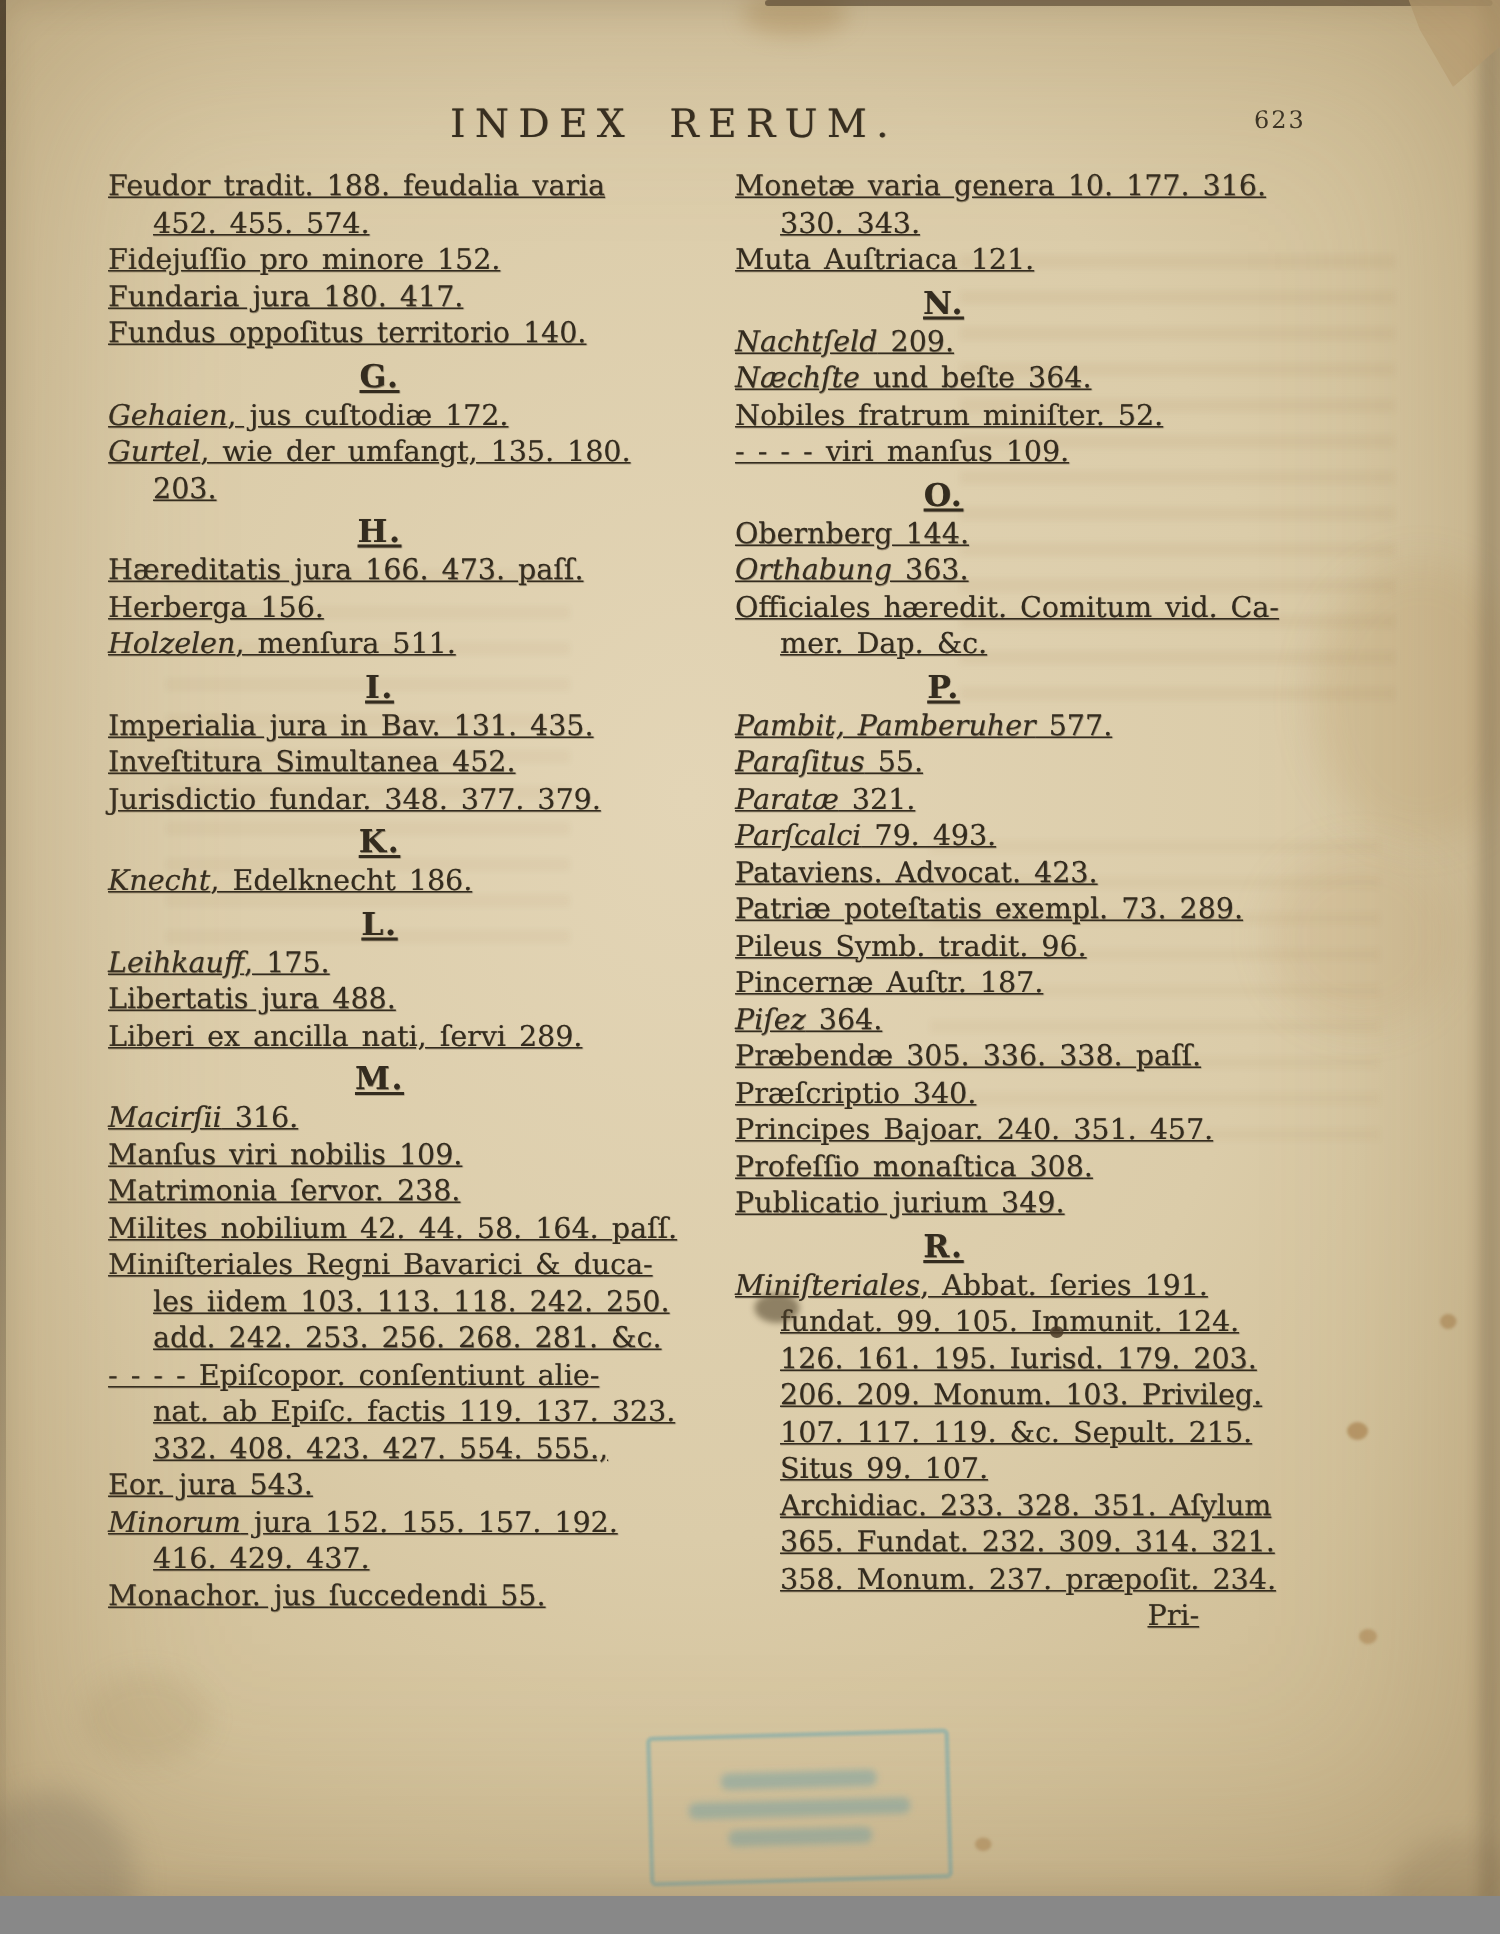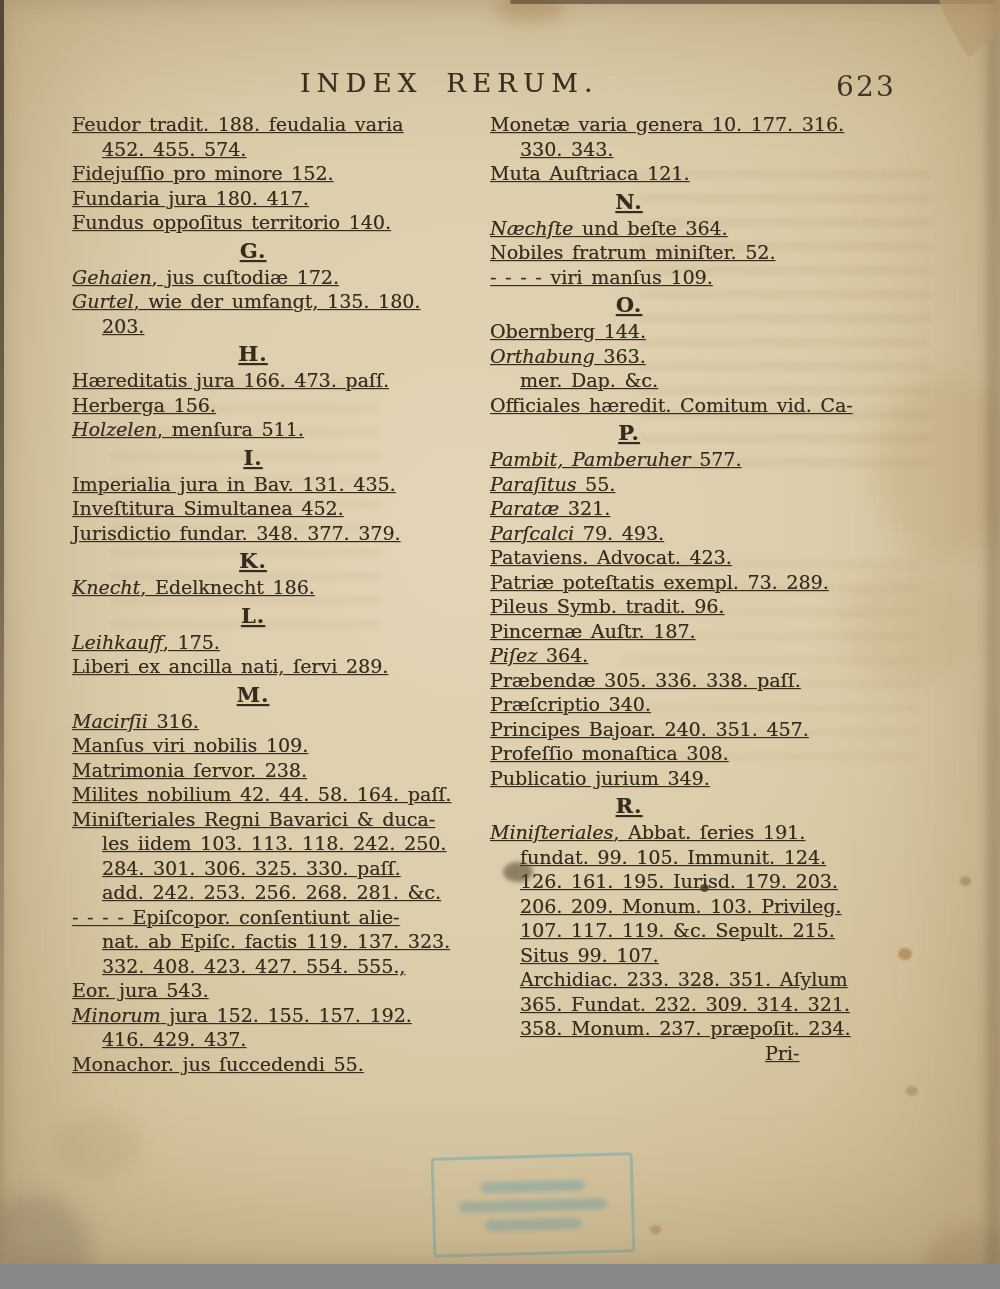--- a/index.html
+++ b/index.html
@@ -40,21 +40,21 @@
   .b10{left:925px;top:1225px;width:95px;height:75px;background:rgba(132,112,82,.26);filter:blur(9px);}
   .b11{left:986px;top:0;width:14px;height:1289px;border-radius:0;background:rgba(92,76,55,.25);filter:blur(4px);}
   .ghost{position:absolute;pointer-events:none;filter:blur(2px);
     background:repeating-linear-gradient(to bottom, rgba(150,110,60,.07) 0 9px, rgba(150,110,60,0) 9px 24px);}
   .g1{left:640px;top:170px;width:290px;height:310px;}
   .g2{left:110px;top:380px;width:270px;height:250px;opacity:.8;}
   .g3{left:620px;top:560px;width:300px;height:210px;opacity:.7;}
   
   .header{position:absolute;top:68px;left:0;width:100%;height:36px;}
   .title{position:absolute;left:300px;top:0;font-size:26px;letter-spacing:.24em;word-spacing:.35em;color:#332b1e;text-shadow:.4px .4px .5px rgba(50,40,25,.55);}
-  .pageno{position:absolute;left:836px;top:2px;font-size:28px;letter-spacing:.08em;color:#3a3224;}
+  .pageno{position:absolute;left:836px;top:2px;font-size:16px;letter-spacing:.08em;color:#3a3224;}
   
   .col{position:absolute;top:112px;font-size:19px;line-height:24.5px;word-spacing:.14em;
        text-shadow:.35px .35px .45px rgba(50,40,25,.5);text-decoration:underline;}
   .col-left{left:72px;width:412px;}
   .col-right{left:490px;width:468px;}
   .ln{white-space:nowrap;}
   .cont{padding-left:30px;}
   .head{font-size:21px;line-height:25px;margin:3px 0 2px;text-align:center;font-weight:bold;letter-spacing:.05em;}
   .col-left .head{padding-right:50px;}
   .col-right .head{padding-right:190px;}
@@ -115,51 +115,52 @@
       <div class="ln">Herberga 156.</div>
       <div class="ln"><span class="it">Holzelen</span>, menſura 511.</div>
       <div class="head">I.</div>
       <div class="ln">Imperialia jura in Bav. 131. 435.</div>
       <div class="ln">Inveſtitura Simultanea 452.</div>
       <div class="ln">Jurisdictio fundar. 348. 377. 379.</div>
       <div class="head">K.</div>
       <div class="ln"><span class="it">Knecht</span>, Edelknecht 186.</div>
       <div class="head">L.</div>
       <div class="ln"><span class="it">Leihkauff</span>, 175.</div>
+      <div class="ln">Libertatis jura 488.</div>
       <div class="ln">Liberi ex ancilla nati, ſervi 289.</div>
       <div class="head">M.</div>
       <div class="ln"><span class="it">Macirſii</span> 316.</div>
       <div class="ln">Manſus viri nobilis 109.</div>
       <div class="ln">Matrimonia ſervor. 238.</div>
       <div class="ln">Milites nobilium 42. 44. 58. 164. paſſ.</div>
       <div class="ln">Miniſteriales Regni Bavarici &amp; duca-</div>
       <div class="ln cont">les iidem 103. 113. 118. 242. 250.</div>
-      <div class="ln cont">284. 301. 306. 325. 330. paſſ.</div>
       <div class="ln cont">add. 242. 253. 256. 268. 281. &amp;c.</div>
       <div class="ln">- - - - Epiſcopor. conſentiunt alie-</div>
       <div class="ln cont">nat. ab Epiſc. factis 119. 137. 323.</div>
       <div class="ln cont">332. 408. 423. 427. 554. 555.,</div>
       <div class="ln">Eor. jura 543.</div>
       <div class="ln"><span class="it">Minorum</span> jura 152. 155. 157. 192.</div>
       <div class="ln cont">416. 429. 437.</div>
       <div class="ln">Monachor. jus ſuccedendi 55.</div>
     </div>
   <div class="col col-right" id="col-1">
       <div class="ln">Monetæ varia genera 10. 177. 316.</div>
       <div class="ln cont">330. 343.</div>
       <div class="ln">Muta Auſtriaca 121.</div>
       <div class="head">N.</div>
+      <div class="ln"><span class="it">Nachtſeld</span> 209.</div>
       <div class="ln"><span class="it">Næchſte</span> und beſte 364.</div>
       <div class="ln">Nobiles fratrum miniſter. 52.</div>
       <div class="ln">- - - - viri manſus 109.</div>
       <div class="head">O.</div>
       <div class="ln">Obernberg 144.</div>
       <div class="ln"><span class="it">Orthabung</span> 363.</div>
+      <div class="ln">Officiales hæredit. Comitum vid. Ca-</div>
       <div class="ln cont">mer. Dap. &amp;c.</div>
-      <div class="ln">Officiales hæredit. Comitum vid. Ca-</div>
       <div class="head">P.</div>
       <div class="ln"><span class="it">Pambit, Pamberuher</span> 577.</div>
       <div class="ln"><span class="it">Paraſitus</span> 55.</div>
       <div class="ln"><span class="it">Paratæ</span> 321.</div>
       <div class="ln"><span class="it">Parſcalci</span> 79. 493.</div>
       <div class="ln">Pataviens. Advocat. 423.</div>
       <div class="ln">Patriæ poteſtatis exempl. 73. 289.</div>
       <div class="ln">Pileus Symb. tradit. 96.</div>
       <div class="ln">Pincernæ Auſtr. 187.</div>
       <div class="ln"><span class="it">Piſez</span> 364.</div>

